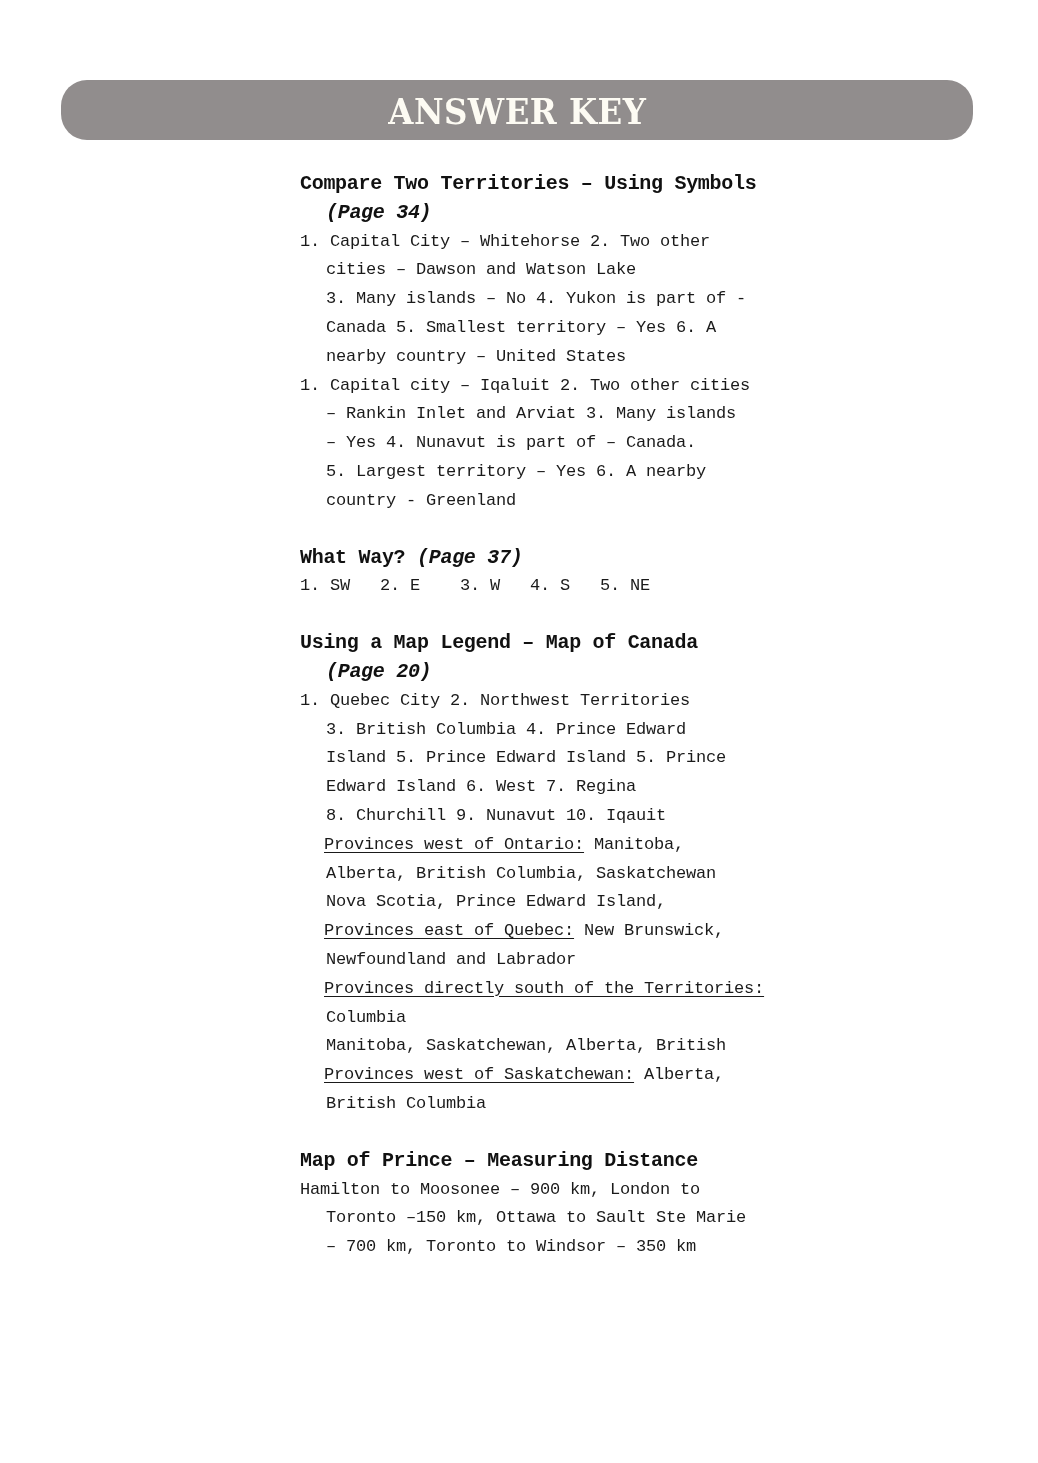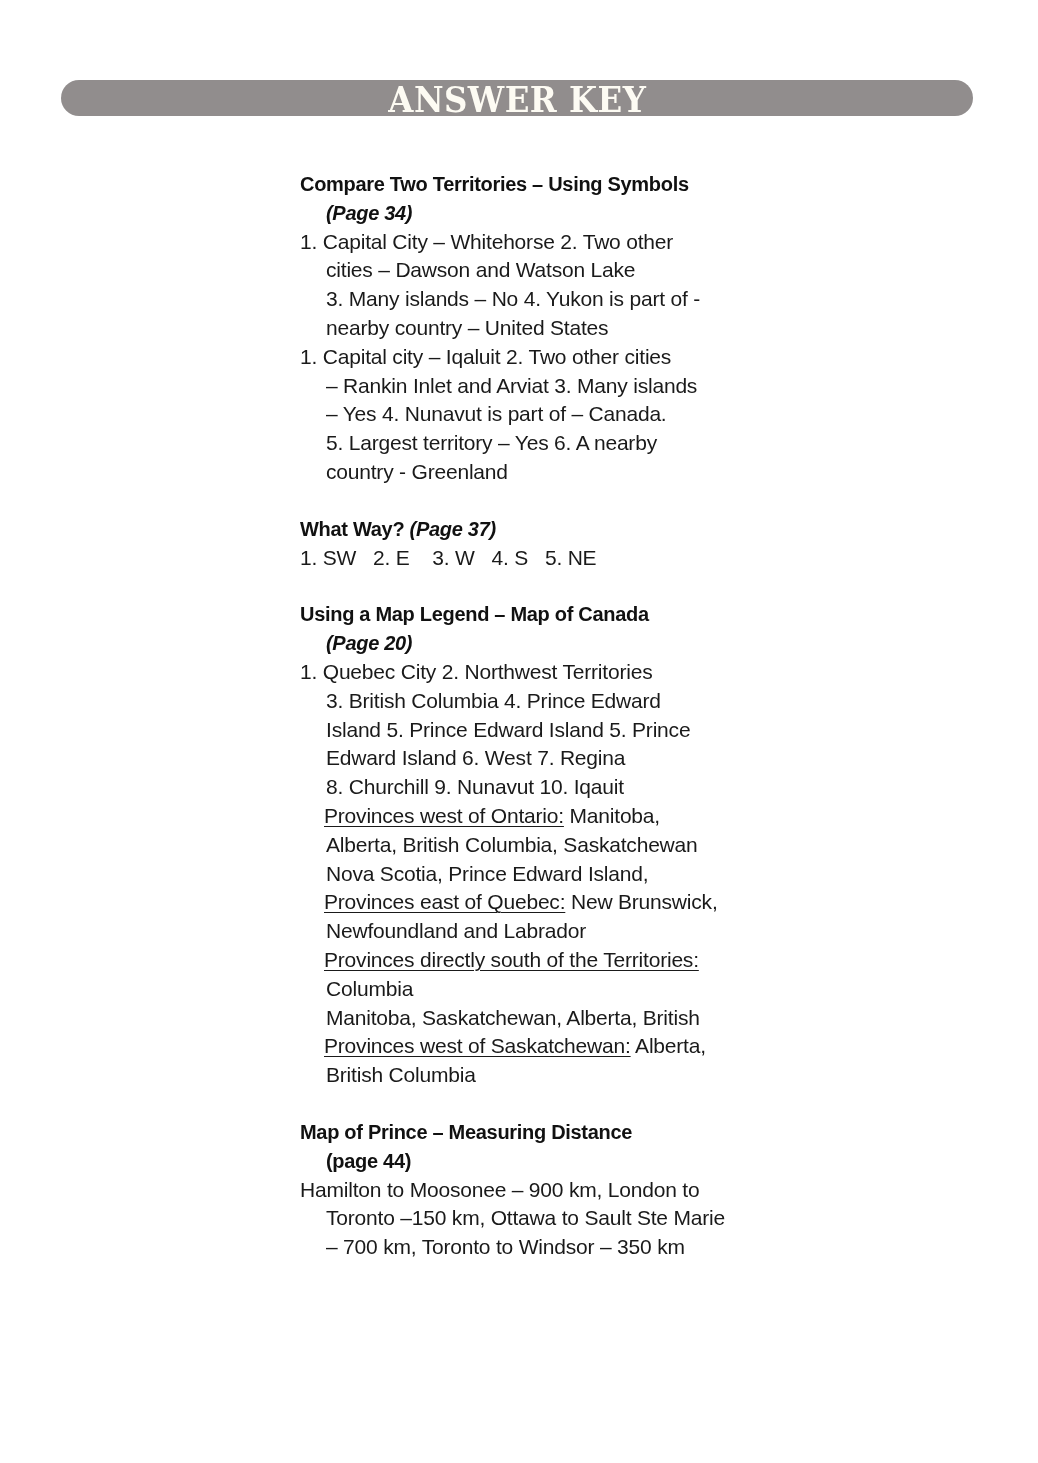--- a/index.html
+++ b/index.html
@@ -11,21 +11,21 @@
       width: 1038px;
       height: 1463px;
       position: relative;
       overflow: hidden;
     }
     .header-bar {
       position: absolute;
       left: 61px;
       top: 80px;
       width: 912px;
-      height: 36px;
+      height: 60px;
       background: #918d8d;
       border-radius: 26px;
       display: flex;
       align-items: center;
       justify-content: center;
     }
     .header-title {
       font-family: "DejaVu Serif", serif;
       font-weight: bold;
       font-size: 36px;
@@ -33,28 +33,28 @@
       letter-spacing: 0.5px;
       transform: scaleX(0.9);
       line-height: 1;
       margin-top: 2px;
     }
     .content {
       position: absolute;
       left: 300px;
       top: 170px;
       width: 520px;
-      font-family: Liberation Sans, sans-serif;
+      font-family: Liberation Mono, monospace;
       color: #1a1a1a;
     }
     .section {
       margin-bottom: 28px;
     }
     .line {
-      font-size: 21px;
+      font-size: 17px;
       line-height: 28.8px;
       white-space: nowrap;
       font-weight: 300;
       letter-spacing: -0.2px;
     }
     .line.indent {
       padding-left: 26px;
     }
     .heading {
       font-weight: bold;
@@ -85,20 +85,21 @@
 </div>
 
 <div class="content">
 
   <div class="section">
     <div class="heading"><span>Compare Two Territories – Using Symbols</span></div>
     <div class="heading indent italic">(Page 34)</div>
     <div class="line">1. Capital City – Whitehorse  2. Two other</div>
     <div class="line indent">cities – Dawson and Watson Lake</div>
     <div class="line indent">3. Many islands – No  4. Yukon is part of  -</div>
+    <div class="line indent">Canada  5. Smallest territory – Yes  6.  A</div>
     <div class="line indent">nearby country – United States</div>
     <div class="line">1. Capital city – Iqaluit  2. Two other cities</div>
     <div class="line indent">– Rankin Inlet and Arviat  3. Many islands</div>
     <div class="line indent">– Yes  4. Nunavut is part of – Canada.</div>
     <div class="line indent">5. Largest territory – Yes  6. A nearby</div>
     <div class="line indent">country - Greenland</div>
   </div>
 
   <div class="section">
     <div class="heading"><span>What Way?</span> <span class="italic">(Page 37)</span></div>
@@ -124,19 +125,18 @@
     <div class="line"><span class="u">Provinces directly south of the Territories:</span><span></span></div>
     <div class="line indent">Columbia</div>
     <div class="line indent">Manitoba, Saskatchewan, Alberta, British</div>
 
     <div class="line"><span class="u">Provinces west of Saskatchewan:</span><span> Alberta,</span></div>
     <div class="line indent">British Columbia</div>
   </div>
 
   <div class="section">
     <div class="heading"><span>Map of Prince – Measuring Distance</span></div>
-    <div class="heading indent">(page 44)</div>
     <div class="line">Hamilton to Moosonee – 900 km,  London to</div>
     <div class="line indent">Toronto –150 km, Ottawa to Sault Ste Marie</div>
     <div class="line indent">– 700 km, Toronto to Windsor – 350 km</div>
   </div>
 
 </div>
 
 </body></html>

